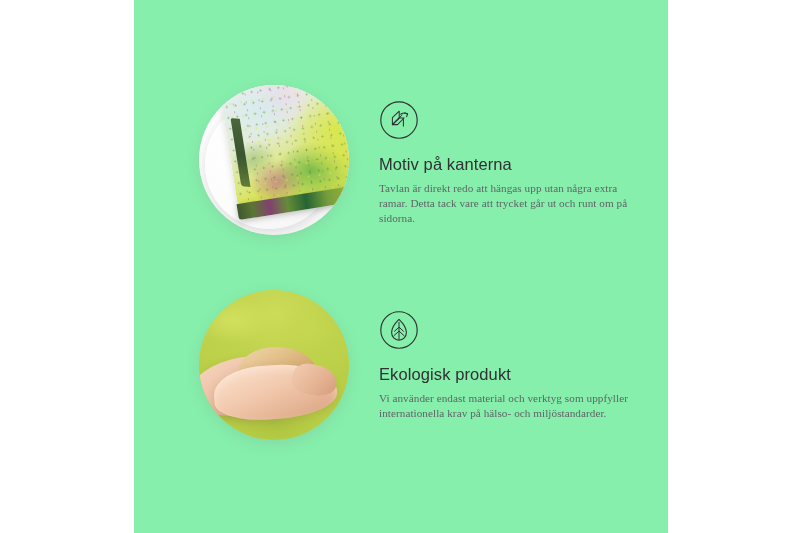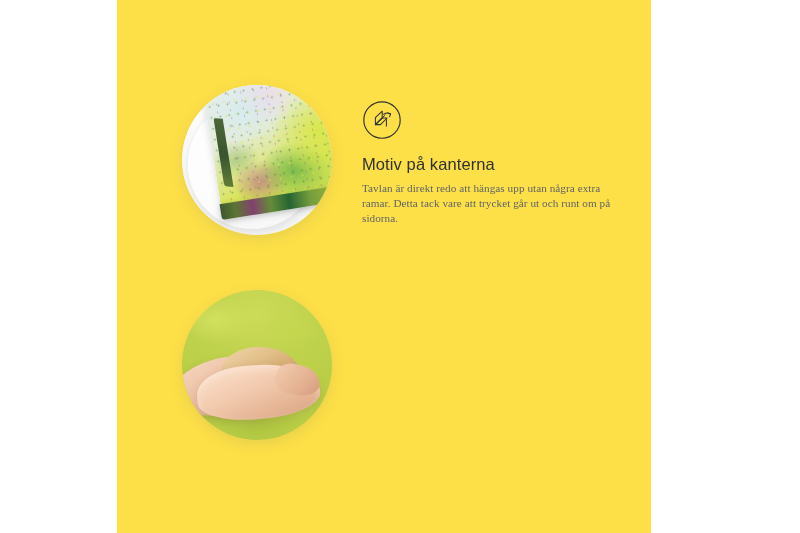--- a/index.html
+++ b/index.html
@@ -17,25 +17,25 @@
   #stage {
     position: relative;
     width: 800px;
     height: 533px;
     background: #ffffff;
   }
 
   
   #panel {
     position: absolute;
-    left: 117px;
+    left: 134px;
     top: 0;
     width: 534px;
     height: 533px;
-    background: #fde047;
+    background: #86efac;
   }
 
   
   .feature {
     position: absolute;
     left: 0;
     width: 534px;
   }
   #feature-edges   { top: 60px;  height: 200px; }
   #feature-eco     { top: 265px; height: 200px; }
@@ -302,17 +302,34 @@
     <section class="feature" id="feature-eco">
 
       <div class="media" id="media-eco">
         <div id="eco-grass"></div>
         <div id="eco-hand-back"></div>
         <div id="eco-chips"></div>
         <div id="eco-hand-front"></div>
         <div id="eco-fingers"></div>
       </div>
 
+      <div class="copy" id="copy-eco">
+        <span class="feature-icon">
+          <svg viewBox="0 0 40 40" fill="none" xmlns="http://www.w3.org/2000/svg">
+            <circle cx="20" cy="20" r="18.2" stroke="#2f3133" stroke-width="1.15"></circle>
+
+            <path d="M20 9.4 C24.9 14.1 27.4 18.4 27.4 22.4 C27.4 26.7 24.1 30.2 20 30.2
+                     C15.9 30.2 12.6 26.7 12.6 22.4 C12.6 18.4 15.1 14.1 20 9.4 Z" stroke="#2f3133" stroke-width="1.1" stroke-linejoin="round"></path>
+
+            <path d="M20 12.3 L20 29.6" stroke="#2f3133" stroke-width="1.0" stroke-linecap="round"></path>
+
+            <path d="M15.6 21.2 L20 17.2 L24.4 21.2" stroke="#2f3133" stroke-width="1.0" stroke-linecap="round" stroke-linejoin="round"></path>
+            <path d="M15.0 25.6 L20 21.1 L25.0 25.6" stroke="#2f3133" stroke-width="1.0" stroke-linecap="round" stroke-linejoin="round"></path>
+          </svg>
+        </span>
+        <h2 class="feature-title">Ekologisk produkt</h2>
+        <p class="feature-desc">Vi använder endast material och verktyg som uppfyller internationella krav på hälso- och miljöstandarder.</p>
+      </div>
 
     </section>
 
   </div>
 </div>
 
 </body></html>

